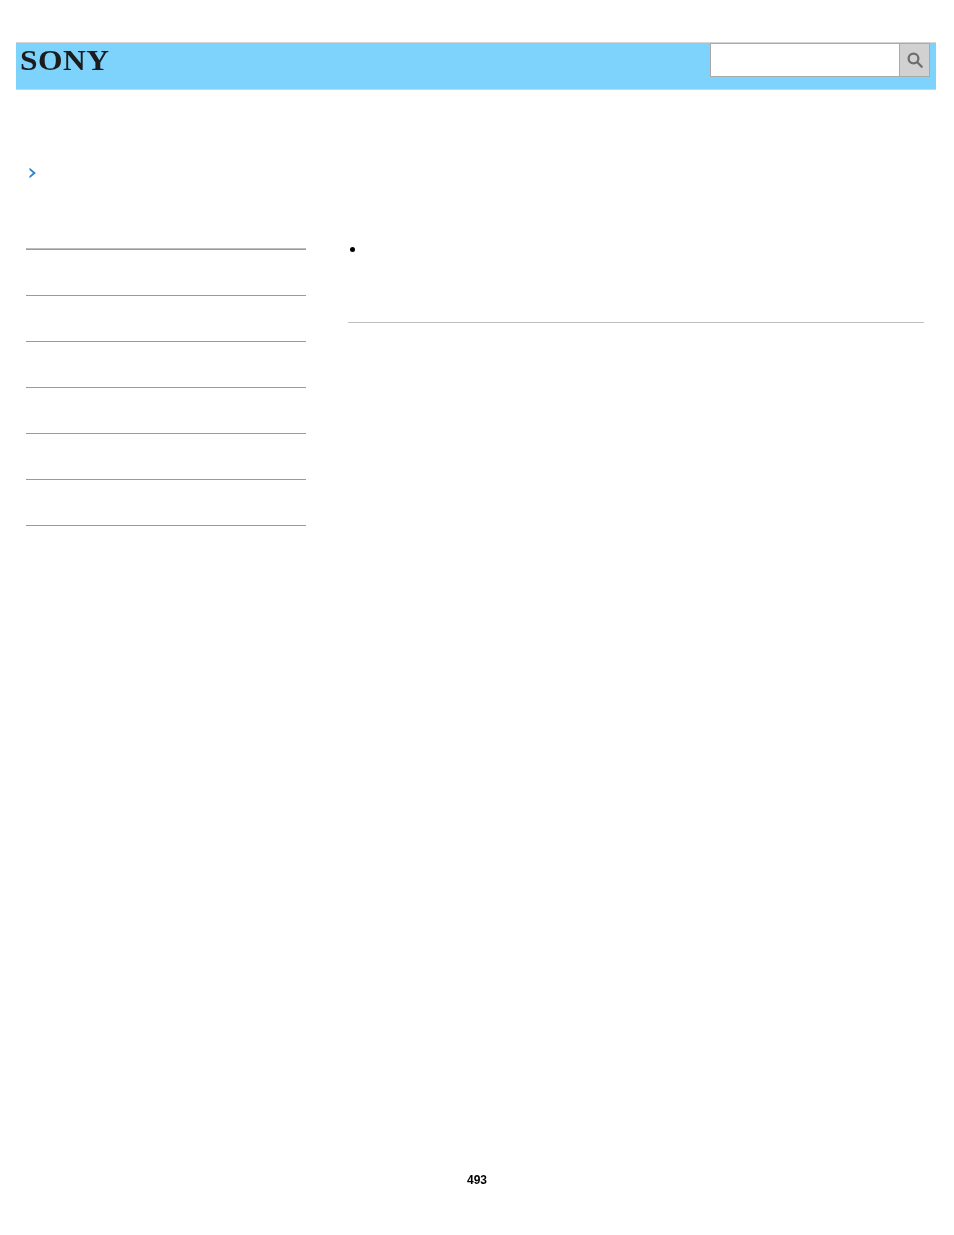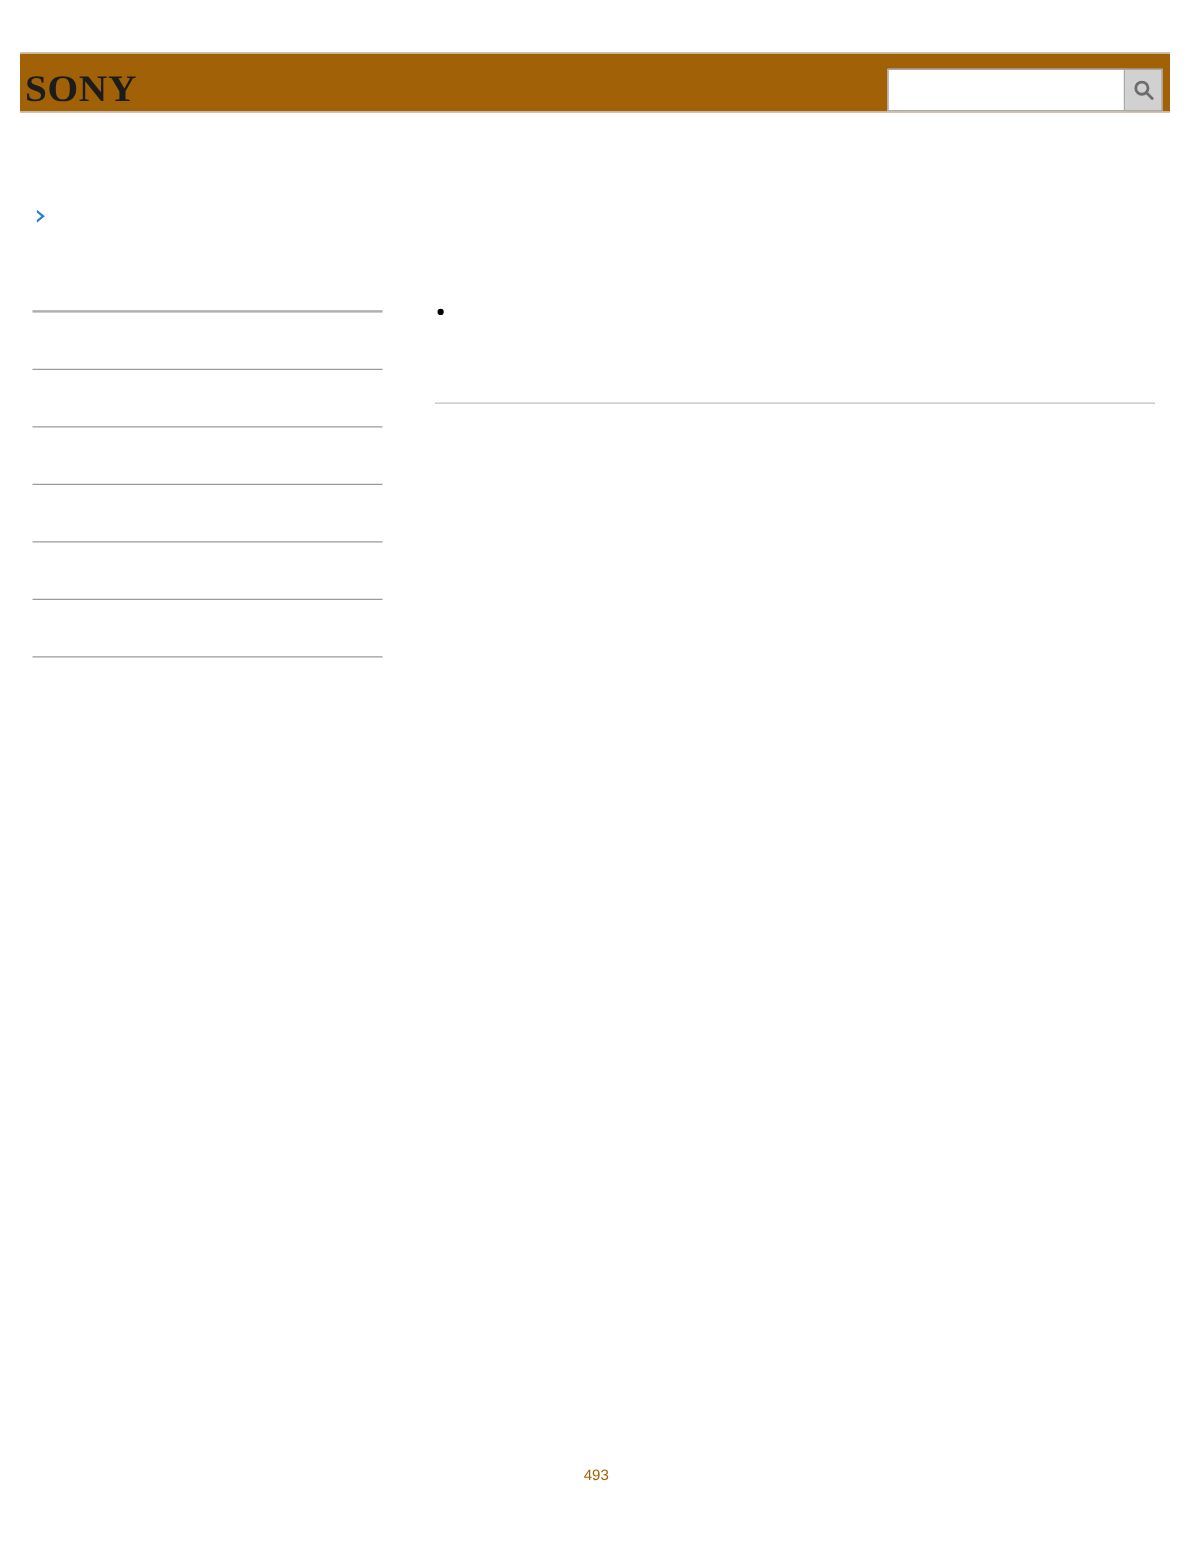--- a/index.html
+++ b/index.html
@@ -6,25 +6,25 @@
   html, body { width: 954px; height: 1235px; background: #ffffff; font-family: Arial, Helvetica, sans-serif; }
   .page { width: 954px; height: 1235px; position: relative; }
 
   
   .header {
     position: absolute;
     left: 16px;
     top: 42px;
     width: 920px;
     height: 48px;
-    background: #a16207;
+    background: #7dd3fc;
     border-top: 1px solid #d4d4d4;
     border-bottom: 1px solid #d4d4d4;
     display: flex;
-    align-items: flex-end;
+    align-items: flex-start;
     justify-content: space-between;
     padding: 0 6px 0 4px;
   }
   .brand {
     font-family: "Times New Roman", Georgia, serif;
     font-weight: 900;
     font-size: 30px;
     letter-spacing: 0.5px;
     color: #1c1c1c;
     user-select: none;
@@ -109,21 +109,22 @@
     height: 0;
   }
 
   
   .page-num {
     position: absolute;
     left: 0; right: 0;
     bottom: 48px;
     text-align: center;
     font-size: 12px;
-    color: #a16207;
+    color: #000000;
+    font-weight: bold;
   }
 </style>
 </head>
 <body>
 
 <div class="page">
 
   <div class="header">
     <div class="brand">SONY</div>
     <div class="search-wrap">

